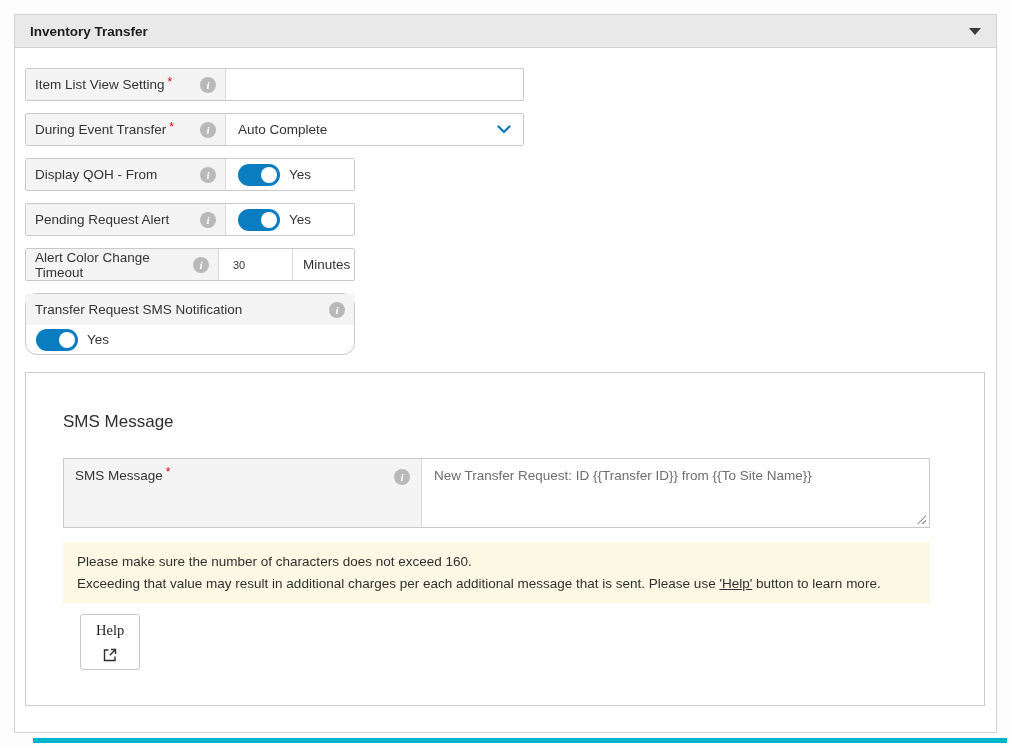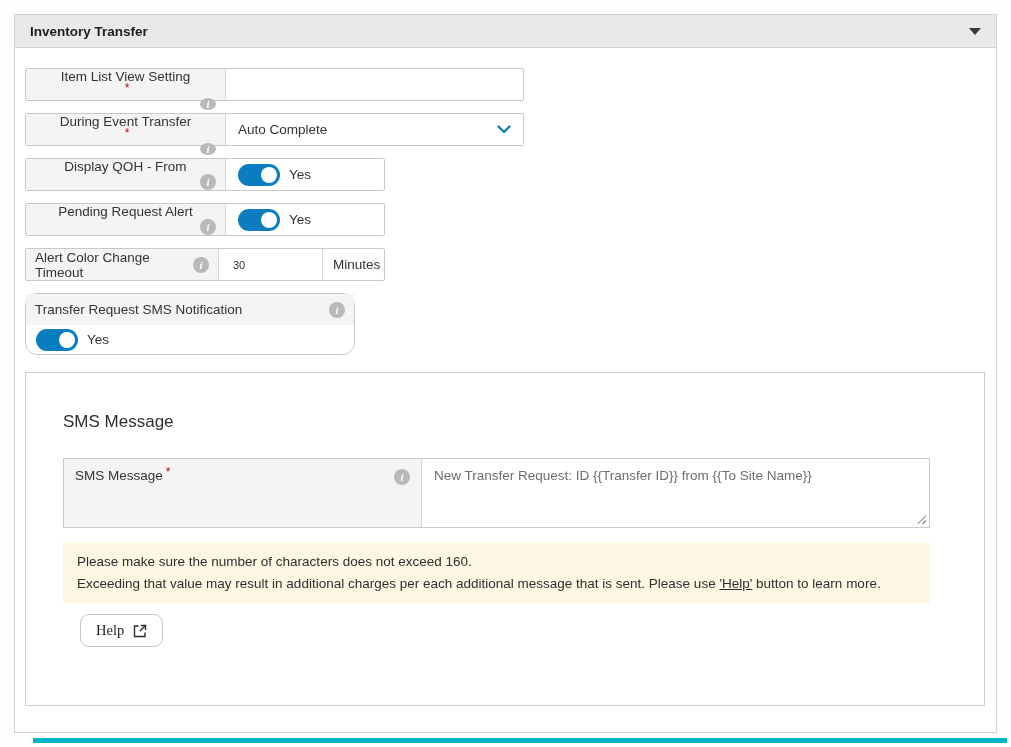--- a/index.html
+++ b/index.html
@@ -39,30 +39,30 @@
 
   .panel-body { padding: 20px 10px 0 10px; }
 
   .form-row {
     display: flex; align-items: stretch;
     border: 1px solid #c9c9c9; border-radius: 2px;
     background: #fff; height: 33px;
     margin-bottom: 12px;
   }
   .w-500 { width: 499px; }
-  .w-330 { width: 360px; }
+  .w-330 { width: 330px; }
 
   .row-label {
     display: flex; align-items: center;
     background: #f4f4f4;
     padding: 0 9px;
     border-right: 1px solid #d8d8d8;
     font-size: 13.5px; color: #333;
   }
-  .lw-200 { width: 200px; min-width: 200px; flex-direction: column; }
+  .lw-200 { width: 200px; min-width: 200px; }
   .lw-193 { width: 193px; min-width: 193px; }
 
   .req { color: #cc0000; margin-left: 3px; font-size: 12px; position: relative; top: -3px; }
 
   .info-icon {
     margin-left: auto;
     width: 16px; height: 16px; min-width: 16px;
     border-radius: 50%;
     background: #b9b9b9; color: #fff;
     display: flex; align-items: center; justify-content: center;
@@ -164,25 +164,26 @@
     margin-top: 14px;
     padding: 9px 14px;
     font-size: 13.5px; line-height: 1.6; color: #2f2f2f;
   }
   .notice-link { text-decoration: underline; color: #2f2f2f; cursor: pointer; }
 
   .help-btn {
     margin: 11px 0 0 17px;
     display: inline-flex; align-items: center; gap: 9px;
     background: #fff;
-    border: 1px solid #c6c6c6; border-radius: 9px;
+    border: 1px solid #c6c6c6; border-radius: 3px;
     padding: 7px 15px;
     font-family: "Liberation Serif", serif;
     font-size: 14.5px; color: #1d1d1d;
     cursor: pointer;
+    flex-direction: column;
   }
   .help-btn svg { display: block; }
 
   .footer-bar {
     position: absolute;
     left: 33px; bottom: 4px;
     width: 974px; height: 5px;
     background: #00b5c9;
   }
 </style>

